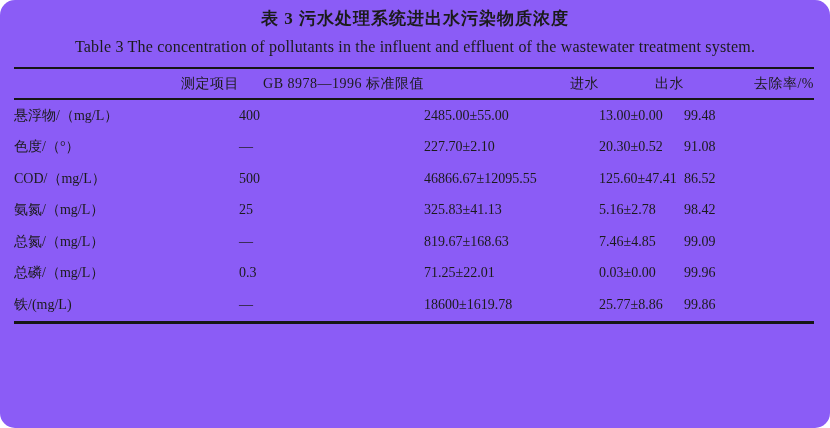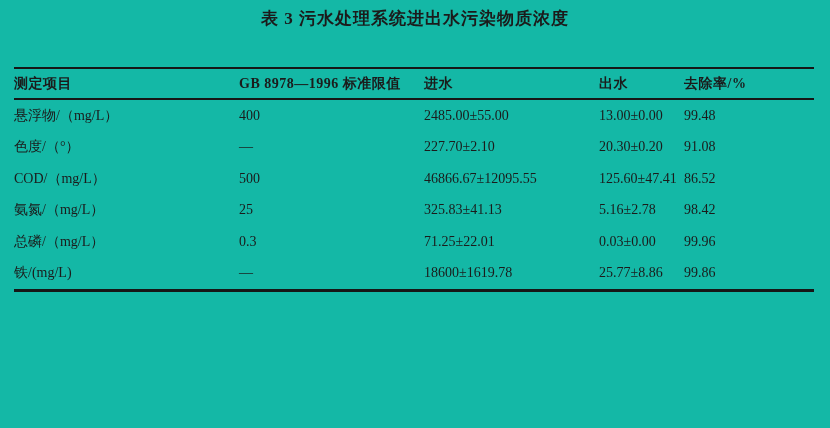--- a/index.html
+++ b/index.html
@@ -4,24 +4,25 @@
 <style>
   html, body {
     margin: 0;
     padding: 0;
     background: #ffffff;
   }
   .page {
     position: relative;
     width: 830px;
     height: 428px;
-    background: #14b8a6;
+    background: #8b5cf6;
     font-family: "Liberation Serif", "DejaVu Serif", serif;
     color: #1b1b1b;
     overflow: hidden;
+    border-radius: 15px;
   }
   .title-cn {
     position: absolute;
     top: 7px;
     left: 0;
     width: 100%;
     text-align: center;
     font-size: 17px;
     font-weight: bold;
     letter-spacing: 1px;
@@ -50,39 +51,40 @@
     color: #1b1b1b;
   }
   col.c1 { width: 225px; }
   col.c2 { width: 185px; }
   col.c3 { width: 175px; }
   col.c4 { width: 85px;  }
   col.c5 { width: 130px; }
   .data-table thead th {
     height: 29px;
     border-bottom: 2px solid #161616;
-    font-weight: bold;
-    text-align: left;
+    font-weight: normal;
+    text-align: right;
     vertical-align: middle;
     padding: 0;
     letter-spacing: 0.5px;
   }
   .data-table tbody td {
     height: 31.5px;
     vertical-align: middle;
     padding: 0;
     white-space: nowrap;
   }
 </style>
 </head>
 <body>
 
 <div class="page">
 
   <div class="title-cn">表 3 污水处理系统进出水污染物质浓度</div>
+  <div class="title-en">Table 3 The concentration of pollutants in the influent and effluent of the wastewater treatment system.</div>
 
   <table class="data-table">
     <colgroup>
       <col class="c1">
         <col class="c2">
         <col class="c3">
         <col class="c4">
         <col class="c5">
     </colgroup>
     <thead>
@@ -99,36 +101,43 @@
         <td>悬浮物/（mg/L）</td>
         <td>400</td>
         <td>2485.00±55.00</td>
         <td>13.00±0.00</td>
         <td>99.48</td>
       </tr>
       <tr>
         <td>色度/（°）</td>
         <td>—</td>
         <td>227.70±2.10</td>
-        <td>20.30±0.20</td>
+        <td>20.30±0.52</td>
         <td>91.08</td>
       </tr>
       <tr>
         <td>COD/（mg/L）</td>
         <td>500</td>
         <td>46866.67±12095.55</td>
         <td>125.60±47.41</td>
         <td>86.52</td>
       </tr>
       <tr>
         <td>氨氮/（mg/L）</td>
         <td>25</td>
         <td>325.83±41.13</td>
         <td>5.16±2.78</td>
         <td>98.42</td>
+      </tr>
+      <tr>
+        <td>总氮/（mg/L）</td>
+        <td>—</td>
+        <td>819.67±168.63</td>
+        <td>7.46±4.85</td>
+        <td>99.09</td>
       </tr>
       <tr>
         <td>总磷/（mg/L）</td>
         <td>0.3</td>
         <td>71.25±22.01</td>
         <td>0.03±0.00</td>
         <td>99.96</td>
       </tr>
       <tr>
         <td>铁/(mg/L)</td>

